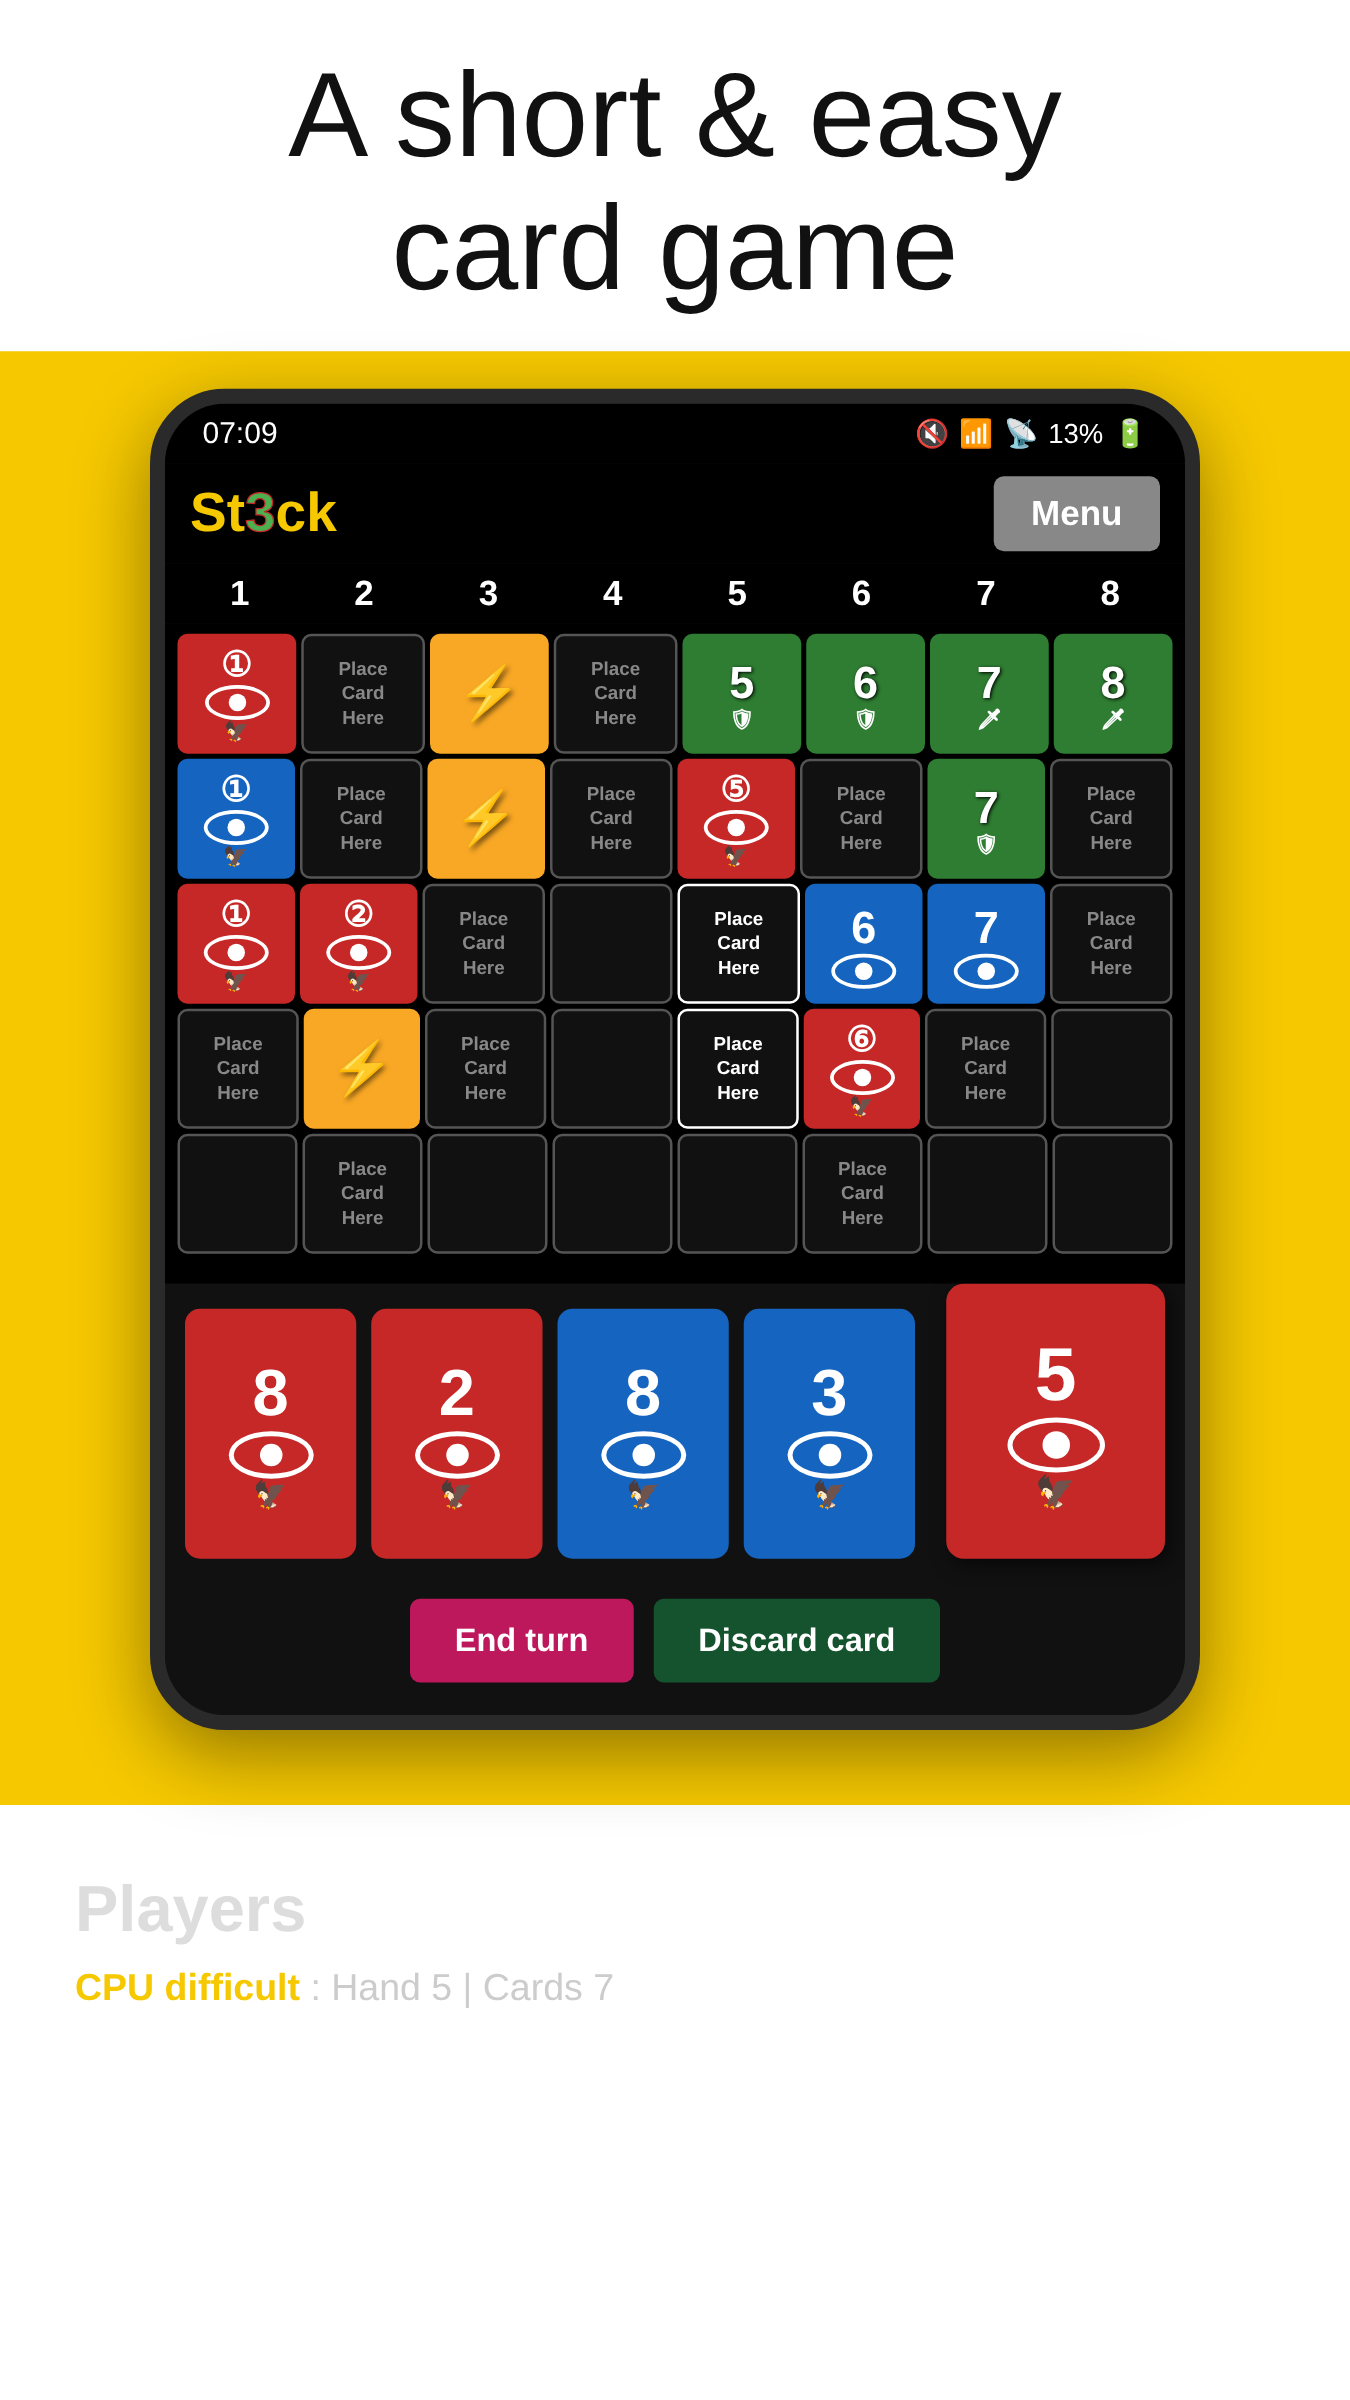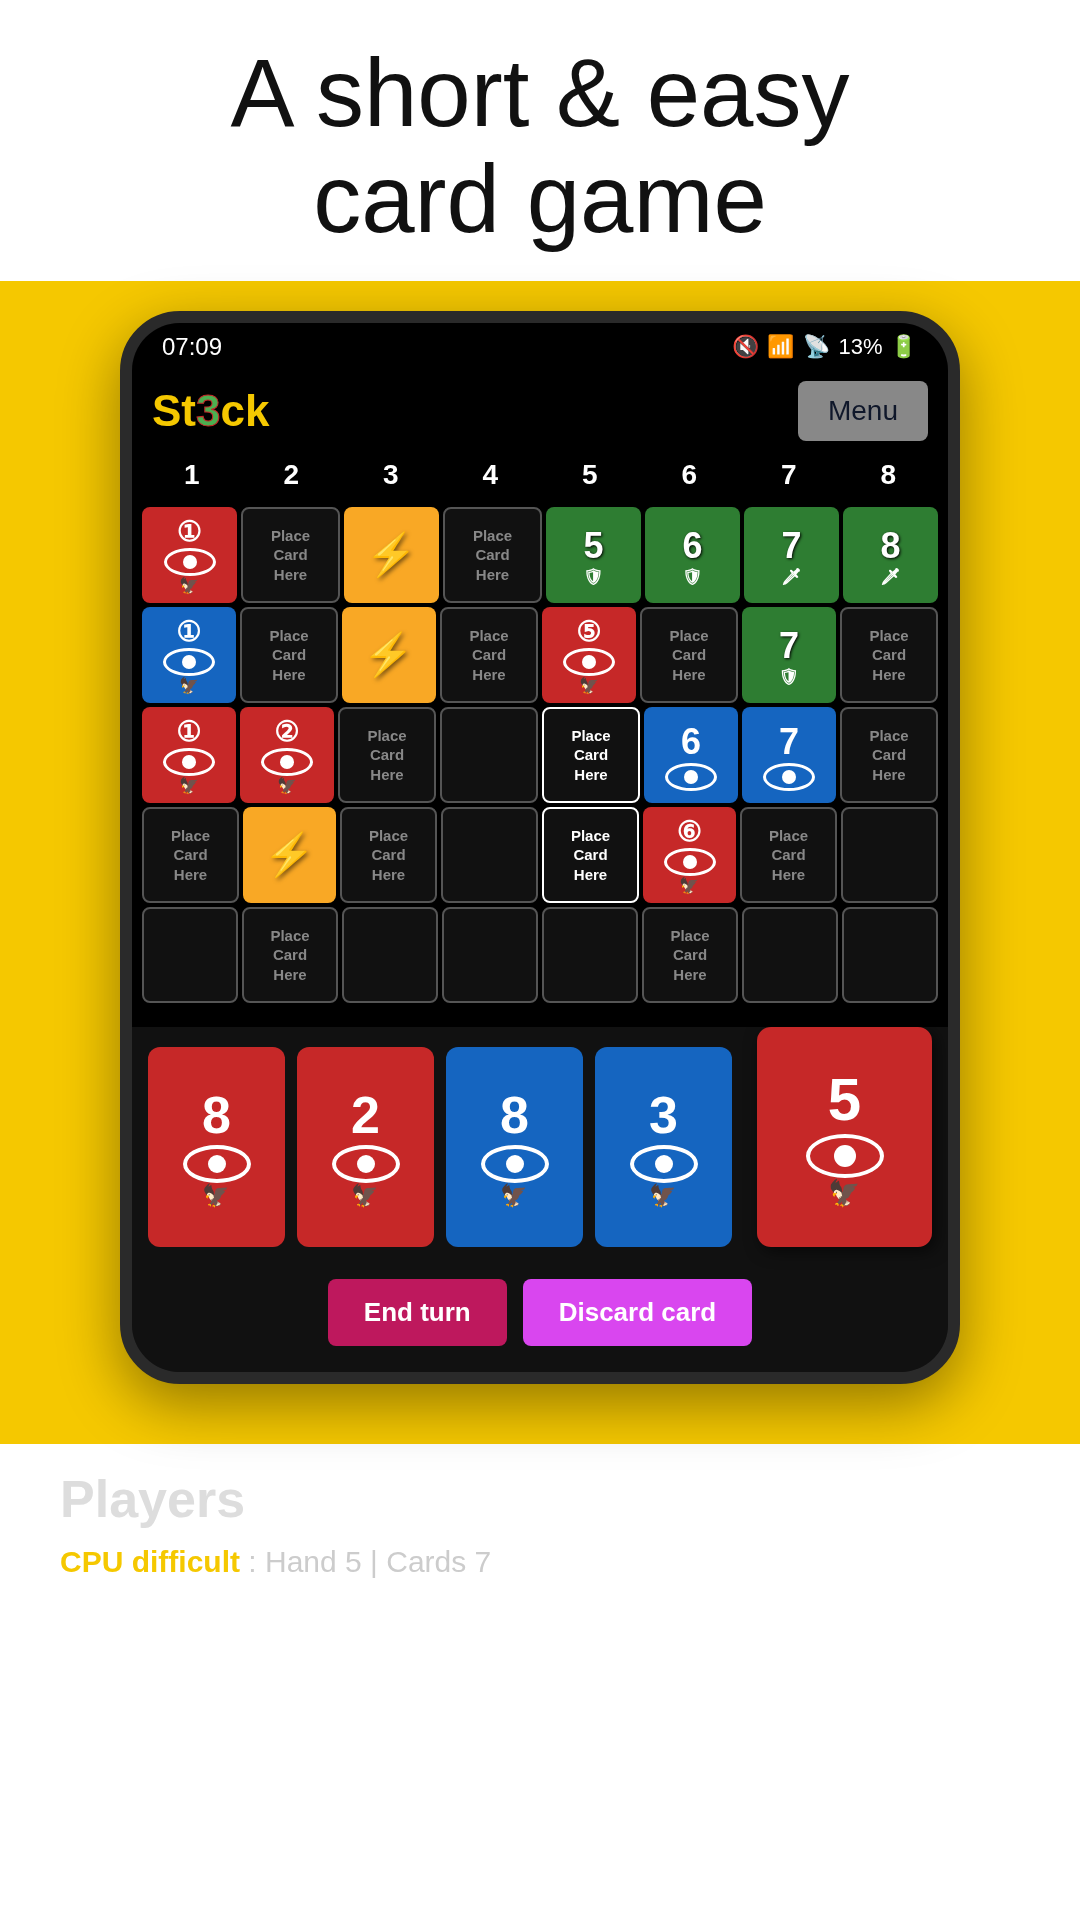--- a/index.html
+++ b/index.html
@@ -79,23 +79,23 @@
       color: #fff;
       font-size: 28px;
       font-weight: bold;
       padding: 14px 40px;
       border-radius: 8px;
       border: none;
       cursor: pointer;
     }
     .menu-btn {
       background: #888;
-      color: #0f172a;
+      color: #ffffff;
       font-size: 28px;
-      font-weight: normal;
+      font-weight: bold;
       padding: 14px 30px;
       border-radius: 8px;
       border: none;
       cursor: pointer;
       text-align: center;
     }
 
     
     .col-headers {
       background: #000;
@@ -187,29 +187,29 @@
       background: #be185d;
       color: #fff;
       font-size: 26px;
       font-weight: bold;
       padding: 18px 36px;
       border-radius: 8px;
       border: none;
       cursor: pointer;
     }
     .action-btn.active {
-      background: #d946ef;
+      background: #14532d;
       color: #fff;
       text-align: center;
     }
 
     
     .players-section {
       background: #fff;
-      padding: 25px 60px;
+      padding: 54px 60px;
     }
     .players-title {
       font-size: 52px;
       font-weight: bold;
       color: #ddd;
       margin-bottom: 16px;
     }
     .player-row {
       font-size: 30px;
       margin-bottom: 10px;

